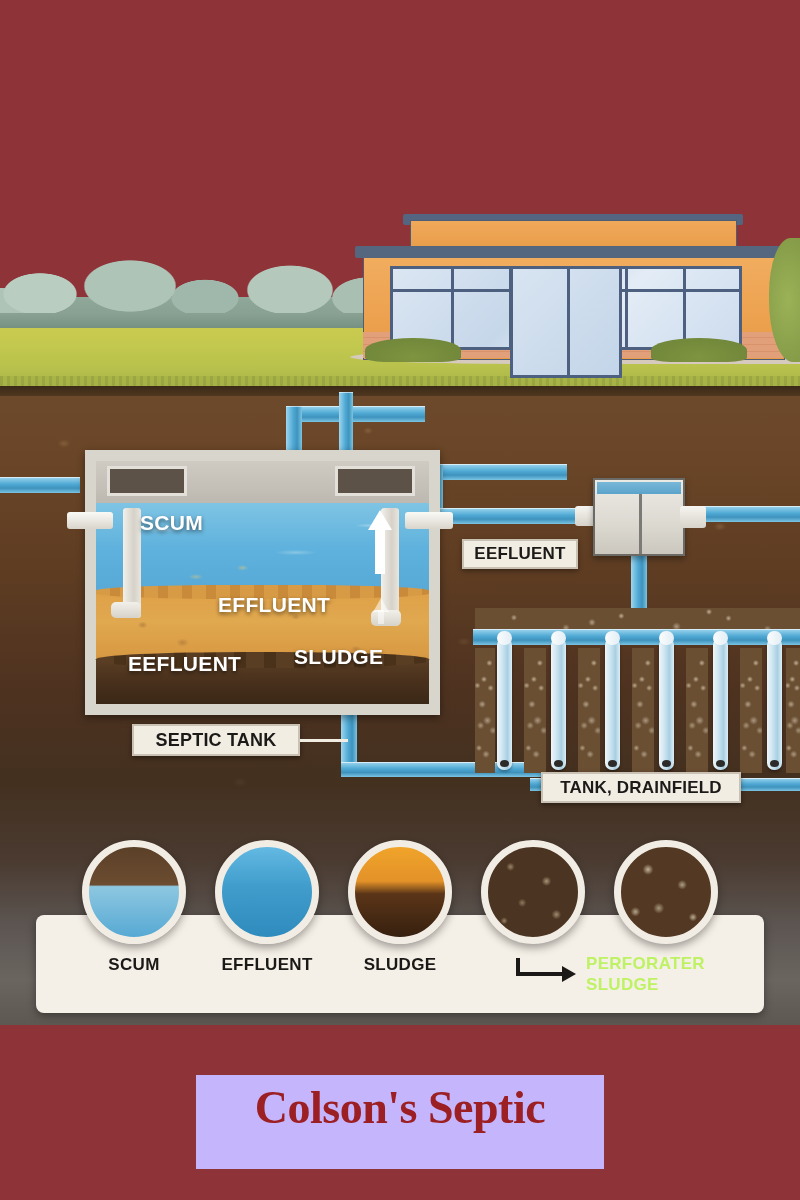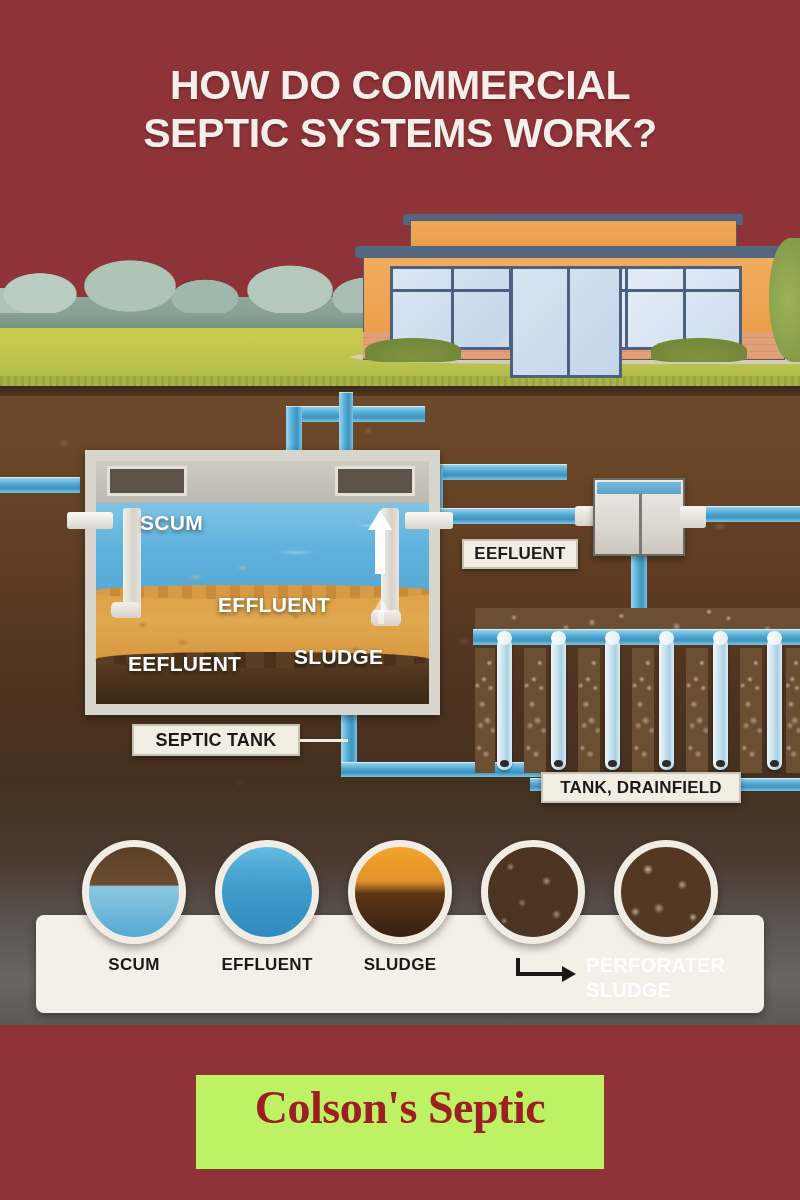--- a/index.html
+++ b/index.html
@@ -221,41 +221,37 @@
     border:7px solid #F2EDE4;box-sizing:border-box;box-shadow:0 4px 8px rgba(0,0,0,.35);}
   .sw-label{position:absolute;top:955px;width:130px;text-align:center;
     font-weight:bold;font-size:17px;color:#1b1917;letter-spacing:.3px;}
 
   .bracket{position:absolute;left:516px;top:958px;width:62px;height:22px;}
   .bracket .vb{position:absolute;left:0;top:0;width:4px;height:18px;background:#1b1917;}
   .bracket .hb{position:absolute;left:0;top:14px;width:48px;height:4px;background:#1b1917;}
   .bracket .ah{position:absolute;left:46px;top:8px;width:0;height:0;
     border-top:8px solid transparent;border-bottom:8px solid transparent;border-left:14px solid #1b1917;}
   .perf{position:absolute;left:586px;top:953px;width:180px;
-    font-weight:bold;font-size:20px;color:#ffffff;line-height:1.25;letter-spacing:.3px;}
+    font-weight:bold;font-size:17px;color:#bef264;line-height:1.25;letter-spacing:.3px;}
 
   
   .logo{position:absolute;left:196px;top:1075px;width:408px;height:94px;
-    background:#bef264;}
+    background:#c4b5fd;}
   .logo .l1{position:absolute;left:0;top:6px;width:408px;text-align:center;
     font-family:"Liberation Serif",serif;font-weight:bold;font-size:46px;color:#9c1f23;
     letter-spacing:-0.5px;}
   .logo .l2{position:absolute;left:0;top:57px;width:408px;text-align:center;
     font-weight:bold;font-size:21px;color:#231f1e;letter-spacing:7px;
     padding-left:96px;box-sizing:border-box;}
 </style>
 </head>
 <body>
 
 <div class="page">
 
-  <div class="title">
-    <span>HOW DO COMMERCIAL</span>
-    <span>SEPTIC SYSTEMS WORK?</span>
-  </div>
 
   <div class="scene">
 
     <div class="treeline"></div>
     <div class="grass"></div>
     <div class="walk"></div>
 
     <div class="bldg">
       <div class="roof2"></div>
       <div class="clerestory"></div>

